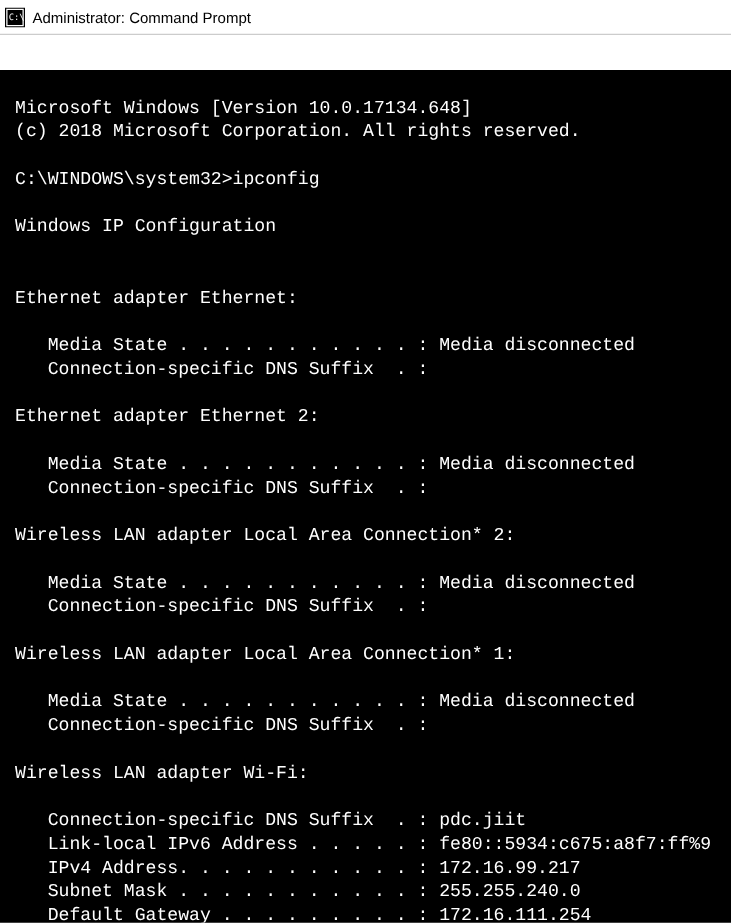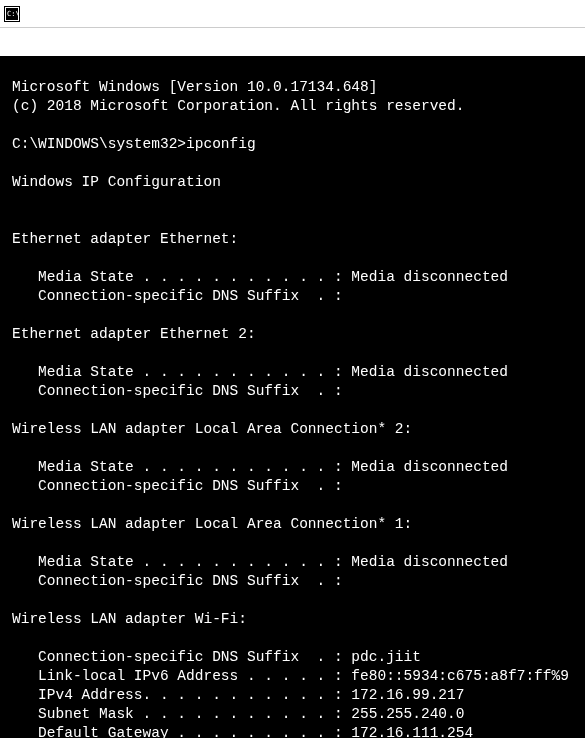--- a/index.html
+++ b/index.html
@@ -79,20 +79,21 @@
 
 <div class="title-bar">
   <span class="title-icon">
     <svg width="16" height="16" viewBox="0 0 16 16">
       <rect x="0" y="0" width="16" height="16" fill="#000"></rect>
       <rect x="1" y="1" width="14" height="14" fill="#fff"></rect>
       <rect x="2" y="2" width="12" height="12" fill="#000"></rect>
       <text x="3" y="10" font-size="7" fill="#fff" font-family="monospace">C:\</text>
     </svg>
   </span>
+  <span class="title-text">Administrator: Command Prompt</span>
 </div>
 
 <div class="terminal">
 <span class="line">Microsoft Windows [Version 10.0.17134.648]</span>
 <span class="line">(c) 2018 Microsoft Corporation. All rights reserved.</span>
 
 <span>C:\WINDOWS\system32&gt;</span><span>ipconfig</span>
 
 <span class="line">Windows IP Configuration</span>
 

